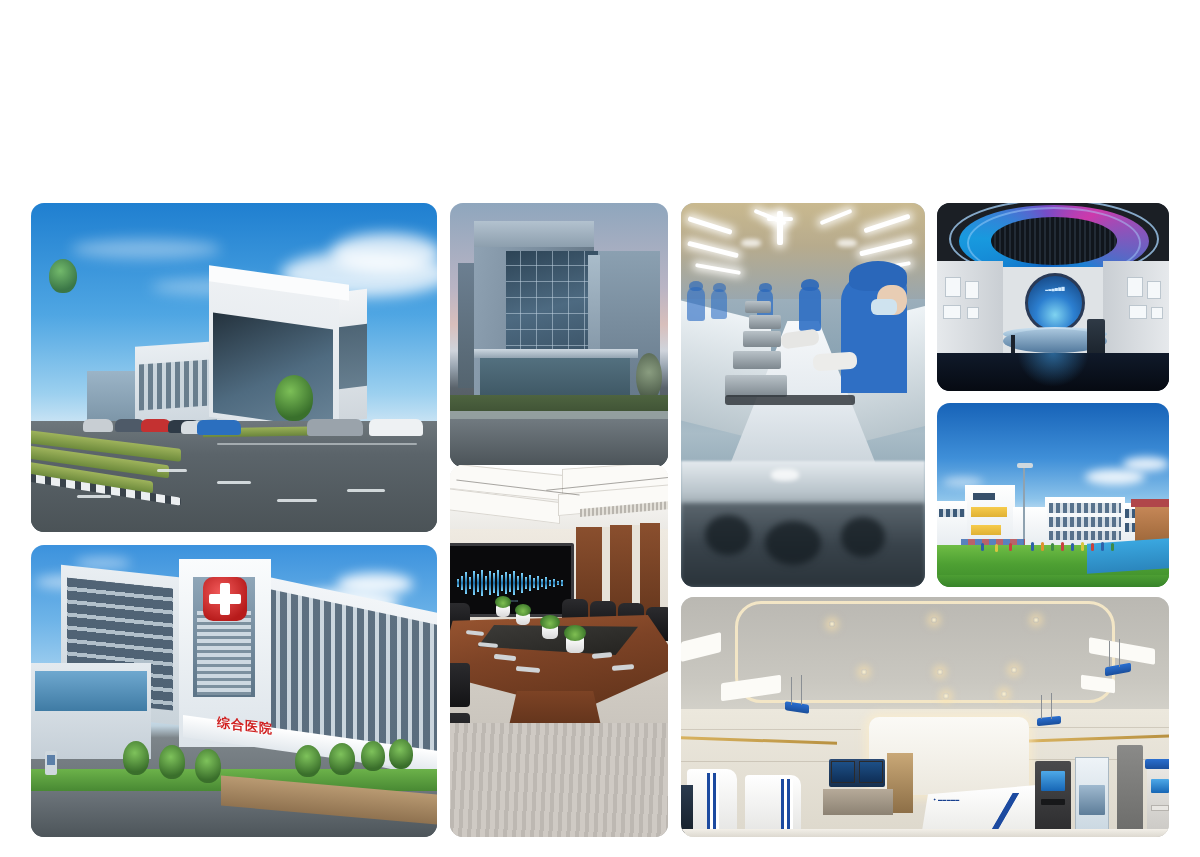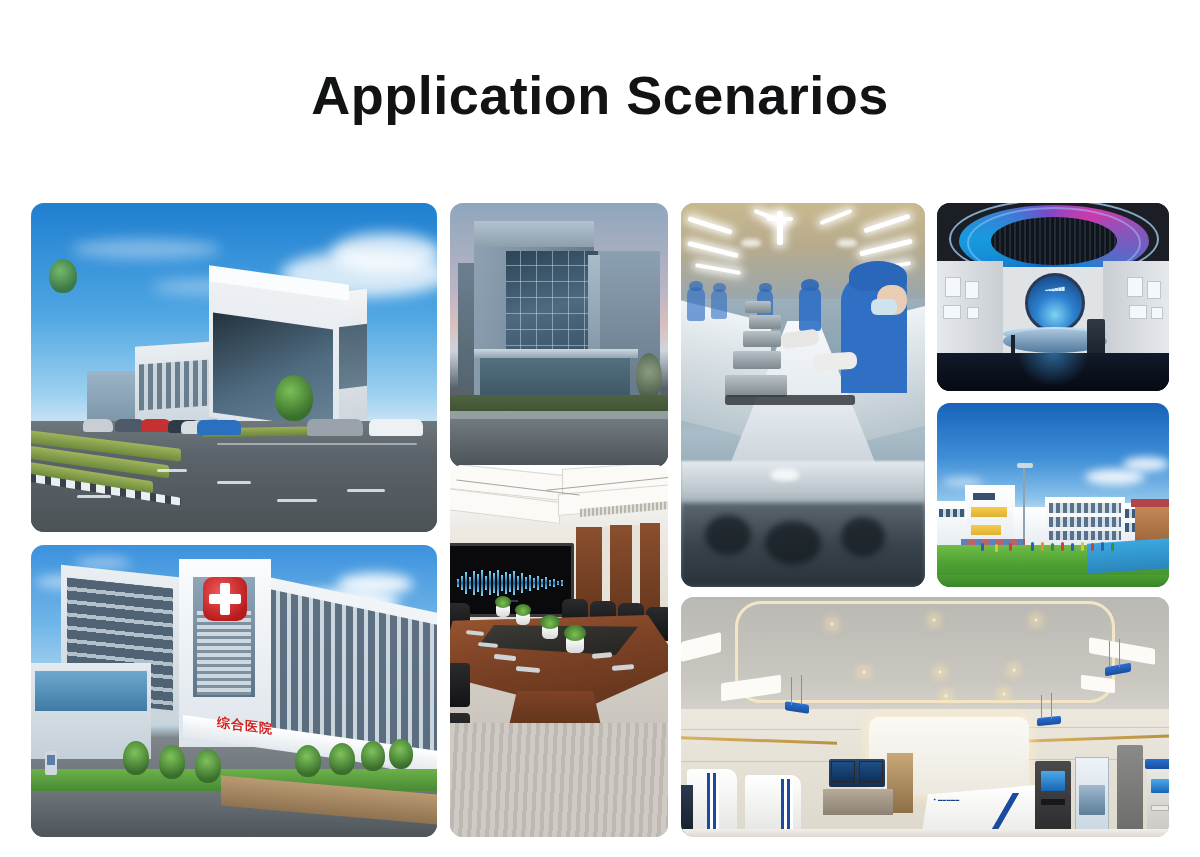--- a/index.html
+++ b/index.html
@@ -295,21 +295,20 @@
      background: linear-gradient(180deg,#8a8a88,#6b6b69); border-radius:2px; }
   .s8 .monitor { position:absolute; background: linear-gradient(180deg,#1d4f86,#0f2f57); border:1px solid #2a2a2c; }
   .s8 .floor { left:0; top:232px; width:488px; height:8px;
      background: linear-gradient(180deg,#f2efe8,#ddd9d0); }
 </style>
 </head>
 <body style="background: rgb(255, 255, 255);">
 
 <div class="page">
 
-  <h1 class="page-title" style="color: rgb(17, 19, 21);">Application Scenarios</h1>
 
   <div class="grid">
 
     <div class="card c1" style="border-radius: 13px;">
       <div class="scene s1">
         <div class="lyr cloud cl3"></div>
           <div class="lyr cloud cl4"></div>
         <div class="lyr cloud cl1"></div>
           <div class="lyr cloud cl2"></div>
         <div class="lyr bldgFar"></div>

